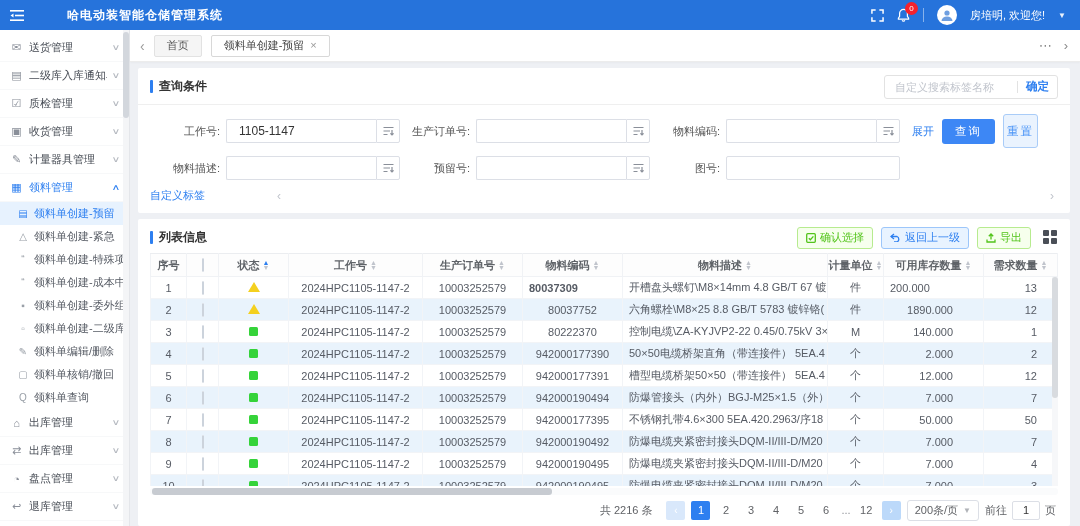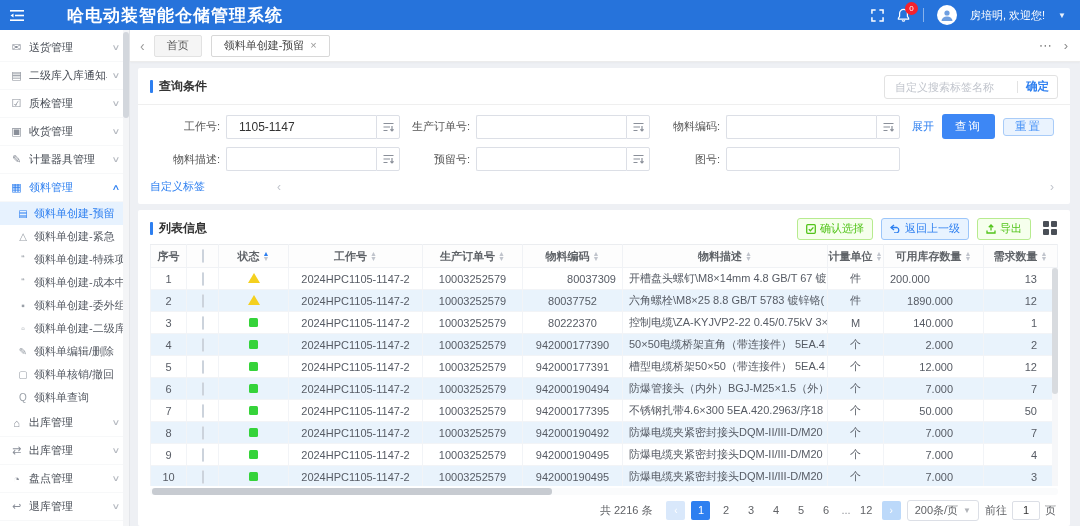--- a/index.html
+++ b/index.html
@@ -14,21 +14,21 @@
   
   .top-header { flex:0 0 30px; background:#2673db; display:flex; align-items:center; color:#fff; }
   .logo-block { width:132px; display:flex; align-items:center; gap:4px; padding:0 3px 0 5px; }
   .logo-mark { width:19px; height:19px; background:#fff; border-radius:3px; position:relative; flex:0 0 19px; }
   .logo-mark .r { position:absolute; left:3px; top:3px; width:13px; height:8px; background:#d8342a; }
   .logo-mark .b { position:absolute; left:3px; top:12px; width:13px; height:4px; background:#1c4f9c; }
   .logo-text { line-height:1.15; overflow:hidden; }
   .company-name { font-size:8px; font-weight:bold; white-space:nowrap; }
   .company-en { font-size:4.5px; opacity:.75; white-space:nowrap; }
   .collapse-btn { background:none; border:none; color:#fff; margin-left:10px; padding:0; cursor:pointer; display:flex; align-items:center; }
-  .app-title { font-size:17px; font-weight:bold; margin-left:12px; letter-spacing:1px; white-space:nowrap;padding-left:30px; }
+  .app-title { font-size:12px; font-weight:bold; margin-left:12px; letter-spacing:1px; white-space:nowrap;padding-left:30px; }
   .header-right { margin-left:auto; display:flex; align-items:center; gap:13px; padding-right:14px; }
   .hicon { display:flex; align-items:center; cursor:pointer; }
   .bell-wrap { position:relative; }
   .badge { position:absolute; top:-6px; right:-8px; background:#f5222d; color:#fff; border-radius:8px;
            min-width:13px; height:13px; font-size:8px; line-height:13px; text-align:center; padding:0 2px; }
   .hdr-divider { width:1px; height:14px; background:rgba(255,255,255,.45); }
   .avatar { width:20px; height:20px; border-radius:50%; background:#fff; display:flex; align-items:center; justify-content:center; overflow:hidden; }
   .greeting { font-size:11px; white-space:nowrap; }
   .caret { font-size:8px; opacity:.9; }
 
@@ -75,21 +75,21 @@
   .qrow { display:flex; align-items:center; margin-bottom:8px; }
   .fgroup { display:flex; align-items:center; }
   .flabel { width:76px; text-align:right; color:#555; font-size:11px; padding-right:6px; white-space:nowrap; }
   .fctrl { display:flex; height:24px; }
   .fctrl input { width:150px; border:1px solid #dcdfe6; border-right:none; padding:0 12px; font-size:12px; color:#333; outline:none; border-radius:2px 0 0 2px; }
   .fctrl.noaddon input { width:174px; border-right:1px solid #dcdfe6; border-radius:2px; }
   .faddon { width:24px; border:1px solid #dcdfe6; border-radius:0 2px 2px 0; display:flex; align-items:center; justify-content:center; background:#fff; cursor:pointer; }
   .qbtns { margin-left:12px; display:flex; align-items:center; gap:8px; }
   .link { color:#2d7ff0; font-size:11px; cursor:pointer; white-space:nowrap; }
   .btn-primary { background:#3d87f5; color:#fff; border:none; height:25px; padding:0 13px; border-radius:3px; font-size:11.5px; letter-spacing:2px; cursor:pointer; }
-  .btn-reset { background:#eaf3fe; color:#4a94f7; border:1px solid #a9ccf8; height:18px; padding:0 11px; border-radius:3px; font-size:11.5px; letter-spacing:2px; cursor:pointer; }
+  .btn-reset { background:#eaf3fe; color:#4a94f7; border:1px solid #a9ccf8; height:34px; padding:0 3px; border-radius:3px; font-size:11.5px; letter-spacing:2px; cursor:pointer; }
   .tagrow { display:flex; align-items:center; margin-bottom:2px;gap:20px; }
   .tag-chev { color:#c0c4cc; font-size:12px; cursor:pointer; }
   .tag-chev.left { margin-left:52px; }
   .tag-chev.right { margin-left:auto; margin-right:4px; }
 
   
   .list-card { flex:1; display:flex; flex-direction:column; min-height:0; padding-bottom:4px; }
   .list-actions { margin-left:auto; display:flex; align-items:center; gap:8px; }
   .btn-outline { height:22px; display:flex; align-items:center; gap:4px; padding:0 8px; border-radius:3px; font-size:11px; cursor:pointer; white-space:nowrap; }
   .btn-green { border:1px solid #b7eb8f; background:#f6ffed; color:#52c41a; }
@@ -498,21 +498,21 @@
                   </th>
                 </tr>
               </thead>
             <tbody id="table-body">
                 <tr>
                   <td style="text-align: center;">1</td>
                   <td style="text-align: center;"><span class="checkbox"></span></td>
                   <td style="text-align: center;"><span class="status-warning" style="border-bottom-color: rgb(244, 208, 31);"></span></td>
                   <td style="text-align: center;">2024HPC1105-1147-2</td>
                   <td style="text-align: center;">10003252579</td>
-                  <td style="text-align: right;">80037309</td>
+                  <td style="text-align: left; font-weight: bold;">80037309</td>
                   <td style="text-align: left;">开槽盘头螺钉\M8×14mm 4.8 GB/T 67 镀</td>
                   <td style="text-align: center;">件</td>
                   <td style="padding-right: 30px;">200.000</td>
                   <td style="text-align: right; padding-right: 20px;">13</td>
                 </tr>
                 <tr>
                   <td style="text-align: center;">2</td>
                   <td style="text-align: center;"><span class="checkbox"></span></td>
                   <td style="text-align: center;"><span class="status-warning" style="border-bottom-color: rgb(244, 208, 31);"></span></td>
                   <td style="text-align: center;">2024HPC1105-1147-2</td>

